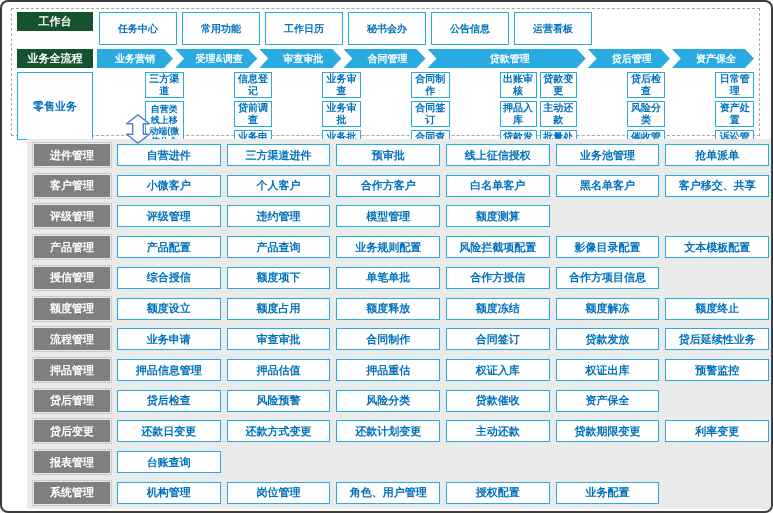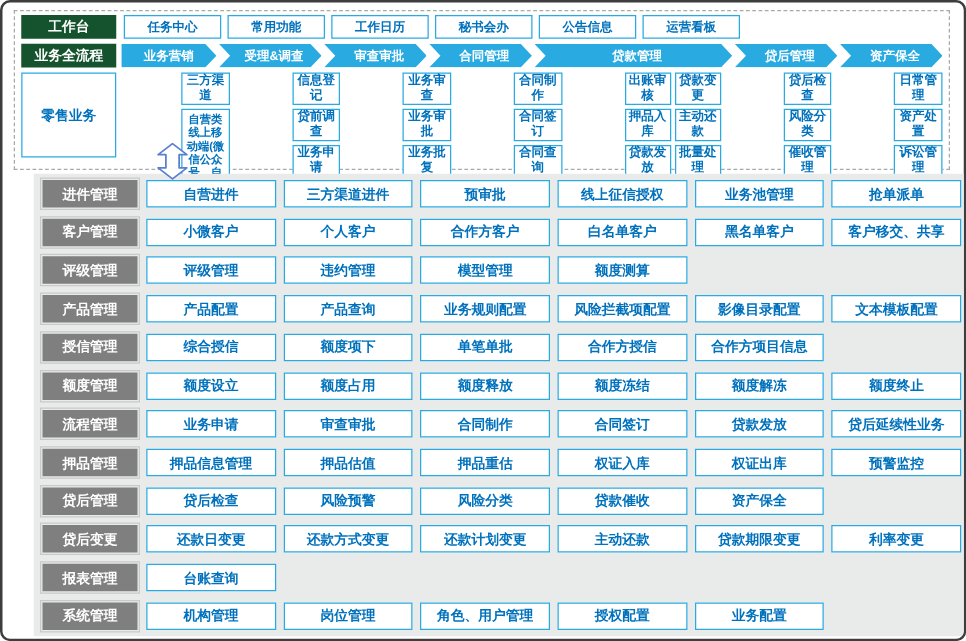--- a/index.html
+++ b/index.html
@@ -13,21 +13,21 @@
     position:absolute;left:9px;top:6px;width:749px;height:128px;box-sizing:border-box;
     border:1px dashed #a9a9a9;background:#fff;padding:3px 5px;
   }
   .trow{display:flex;align-items:stretch;margin-bottom:4px;}
   .ghdr{
     flex:0 0 76px;height:19px;background:#14532d;color:#fff;
     font-size:11px;font-weight:bold;display:flex;align-items:center;justify-content:center;
   }
   .wb-items{display:flex;gap:5px;margin-left:6px;}
   .wb-box{
-    width:78px;height:19px;box-sizing:border-box;background:#fff;
+    width:78px;height:33px;box-sizing:border-box;background:#fff;
     border:1px solid #29abe2;color:#0071bc;font-size:10px;font-weight:bold;
     display:flex;align-items:center;justify-content:center;white-space:nowrap;
   }
   .arrows{flex:1;display:flex;gap:2px;margin-left:4px;}
   .arrow{
     height:19px;background:#29abe2;color:#fff;font-size:10px;font-weight:bold;
     display:flex;align-items:center;justify-content:center;white-space:nowrap;
     clip-path:polygon(0 0,calc(100% - 9px) 0,100% 50%,calc(100% - 9px) 100%,0 100%,9px 50%);
     padding-left:6px;
   }

